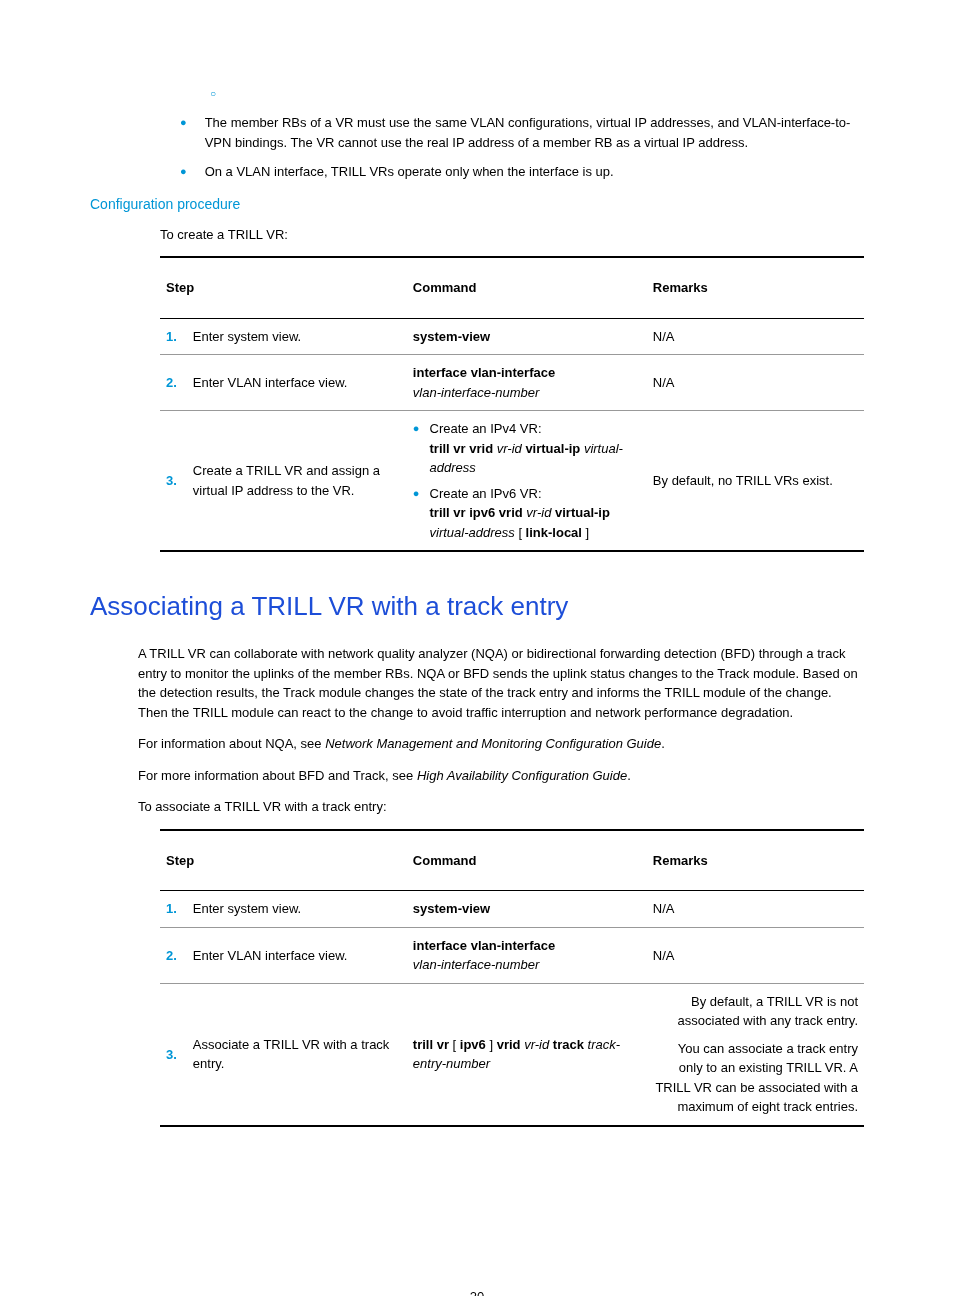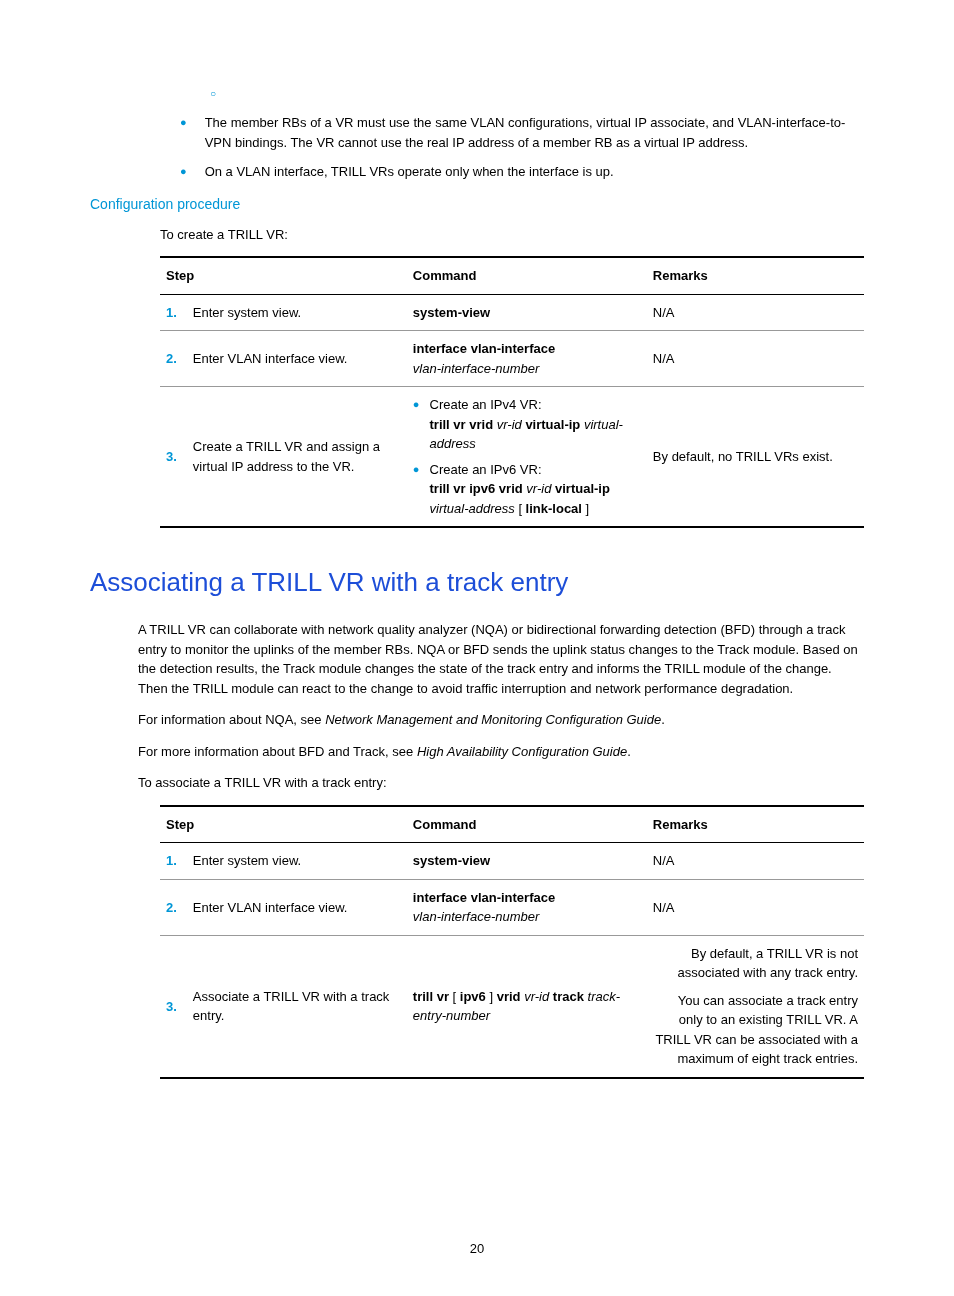--- a/index.html
+++ b/index.html
@@ -73,21 +73,21 @@
       border-collapse: collapse;
       margin-bottom: 8px;
     }
     thead tr {
       border-top: 2px solid #000;
       border-bottom: 1.5px solid #000;
     }
     th {
       text-align: left;
       font-weight: bold;
-      padding: 8px 6px;
+      padding: 20px 6px;
       font-size: 13px;
     }
     tbody tr {
       border-bottom: 1px solid #999;
     }
     tbody tr:last-child {
       border-bottom: 2px solid #000;
     }
     td {
       padding: 8px 6px;
@@ -150,21 +150,21 @@
 
 <div class="sub-bullet-list">
   <div class="sub-bullet-item">
     <span class="sub-bullet-marker">○</span>
   </div>
 </div>
 
 <div class="bullet-list">
   <div class="bullet-item">
     <span class="bullet-marker">●</span>
-    <span class="bullet-text">The member RBs of a VR must use the same VLAN configurations, virtual IP associate, and VLAN-interface-to-VPN bindings. The VR cannot use the real IP address of a member RB as a virtual IP address.</span>
+    <span class="bullet-text">The member RBs of a VR must use the same VLAN configurations, virtual IP addresses, and VLAN-interface-to-VPN bindings. The VR cannot use the real IP address of a member RB as a virtual IP address.</span>
   </div>
   <div class="bullet-item">
     <span class="bullet-marker">●</span>
     <span class="bullet-text">On a VLAN interface, TRILL VRs operate only when the interface is up.</span>
   </div>
 </div>
 
 <div class="section-heading">Configuration procedure</div>
 
 <div class="intro-text">To create a TRILL VR:</div>

